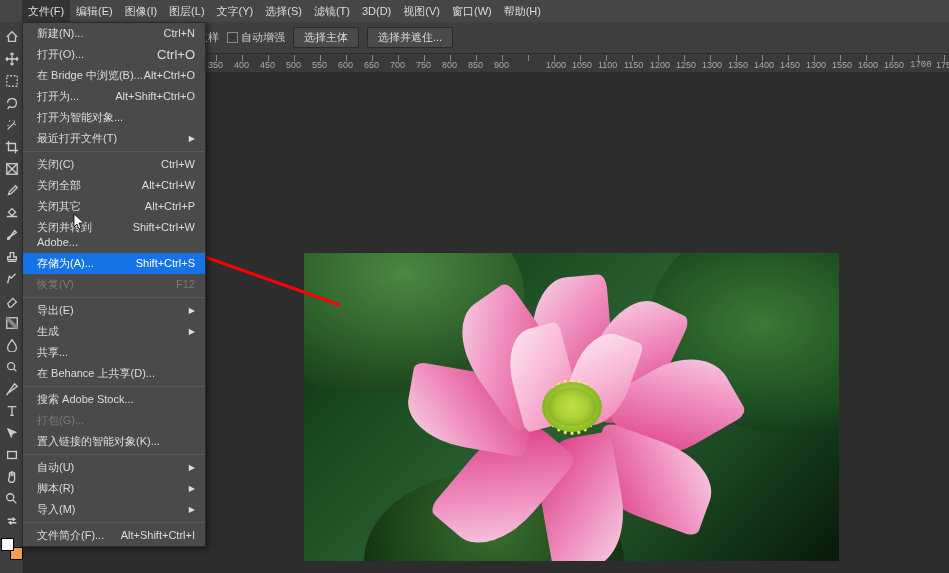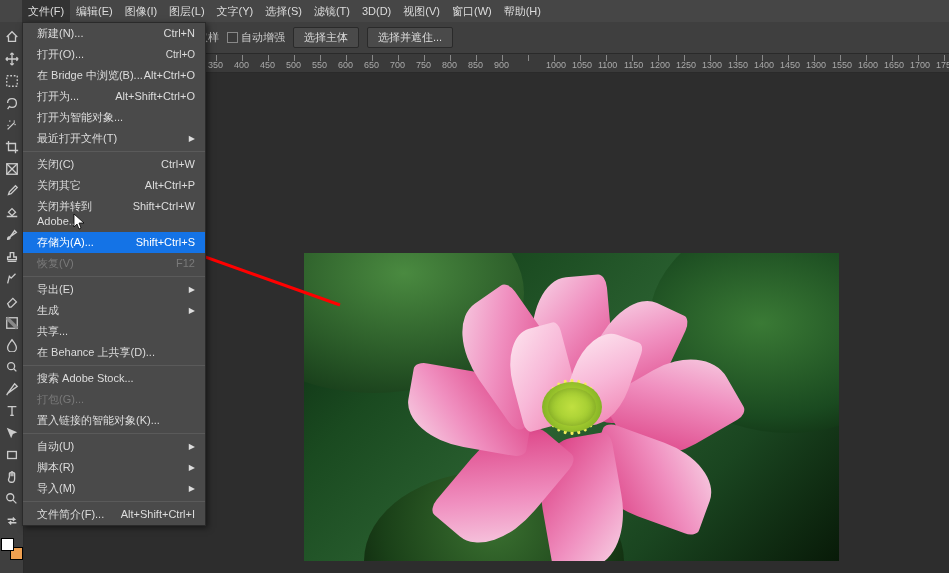--- a/index.html
+++ b/index.html
@@ -162,21 +162,21 @@
       <div class="ticklabel" style="left: 756px;">1450</div>
       <div class="tick" style="left: 790px;"></div>
       <div class="ticklabel" style="left: 782px;">1300</div>
       <div class="tick" style="left: 816px;"></div>
       <div class="ticklabel" style="left: 808px;">1550</div>
       <div class="tick" style="left: 842px;"></div>
       <div class="ticklabel" style="left: 834px;">1600</div>
       <div class="tick" style="left: 868px;"></div>
       <div class="ticklabel" style="left: 860px;">1650</div>
       <div class="tick" style="left: 894px;"></div>
-      <div class="ticklabel" style="left: 886px;">1700</div>
+      <div class="ticklabel" style="left: 886px; font-family: Liberation Mono, monospace;">1700</div>
       <div class="tick" style="left: 920px;"></div>
       <div class="ticklabel" style="left: 912px;">1750</div>
     </div>
   </div>
 
 <div class="toolbar" id="toolbar">
     <div class="tool">
       <svg viewBox="0 0 16 16">
         <path d="M2 8l6-6 6 6M4 7v6h8V7"></path>
       </svg>
@@ -348,21 +348,21 @@
   </div>
 </div>
 
 <div class="dropdown" id="dropdown">
     <div class="dd-row">
       <span>新建(N)...</span>
       <span style="font-size: 11px;">Ctrl+N</span>
     </div>
     <div class="dd-row">
       <span>打开(O)...</span>
-      <span style="font-size: 10px; margin-left: 45px;">Ctrl+O</span>
+      <span style="font-size: 13px; margin-left: 45px;">Ctrl+O</span>
     </div>
     <div class="dd-row">
       <span>在 Bridge 中浏览(B)...</span>
       <span style="font-size: 11px;">Alt+Ctrl+O</span>
     </div>
     <div class="dd-row">
       <span>打开为...</span>
       <span style="font-size: 11px;">Alt+Shift+Ctrl+O</span>
     </div>
     <div class="dd-row">
@@ -370,20 +370,24 @@
       <span style="font-size: 11px;"></span>
     </div>
     <div class="dd-row">
       <span>最近打开文件(T)</span>
       <span style="font-size: 8px;">▶</span>
     </div>
     <div class="dd-sep"></div>
     <div class="dd-row">
       <span>关闭(C)</span>
       <span style="font-size: 11px;">Ctrl+W</span>
+    </div>
+    <div class="dd-row">
+      <span>关闭全部</span>
+      <span style="font-size: 11px;">Alt+Ctrl+W</span>
     </div>
     <div class="dd-row">
       <span>关闭其它</span>
       <span style="font-size: 11px;">Alt+Ctrl+P</span>
     </div>
     <div class="dd-row">
       <span>关闭并转到 Adobe...</span>
       <span style="font-size: 11px;">Shift+Ctrl+W</span>
     </div>
     <div class="dd-row hl">

